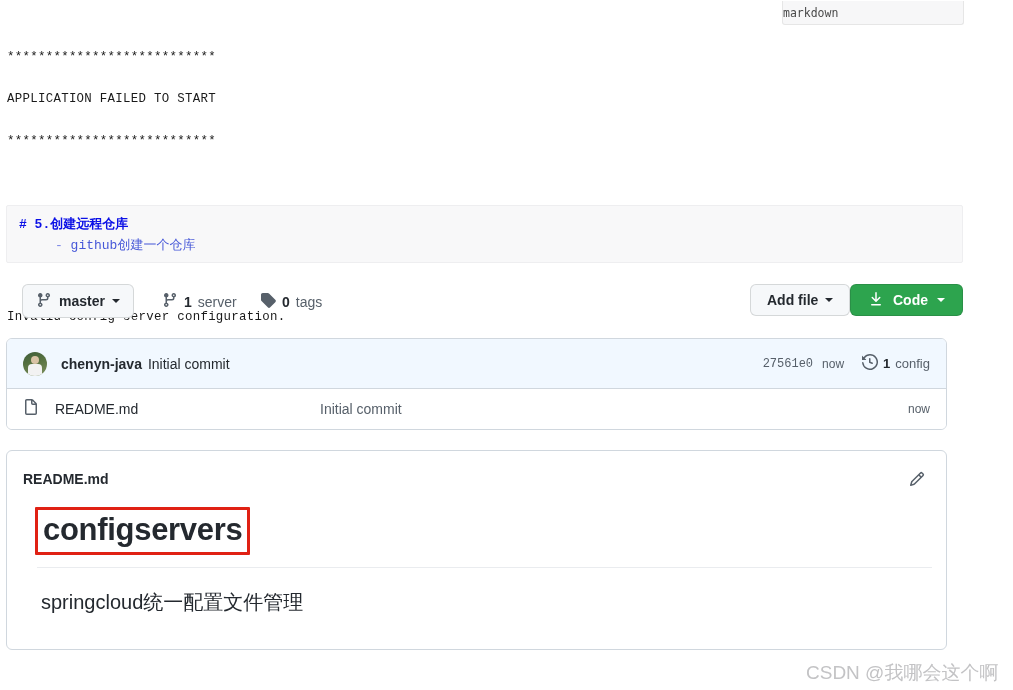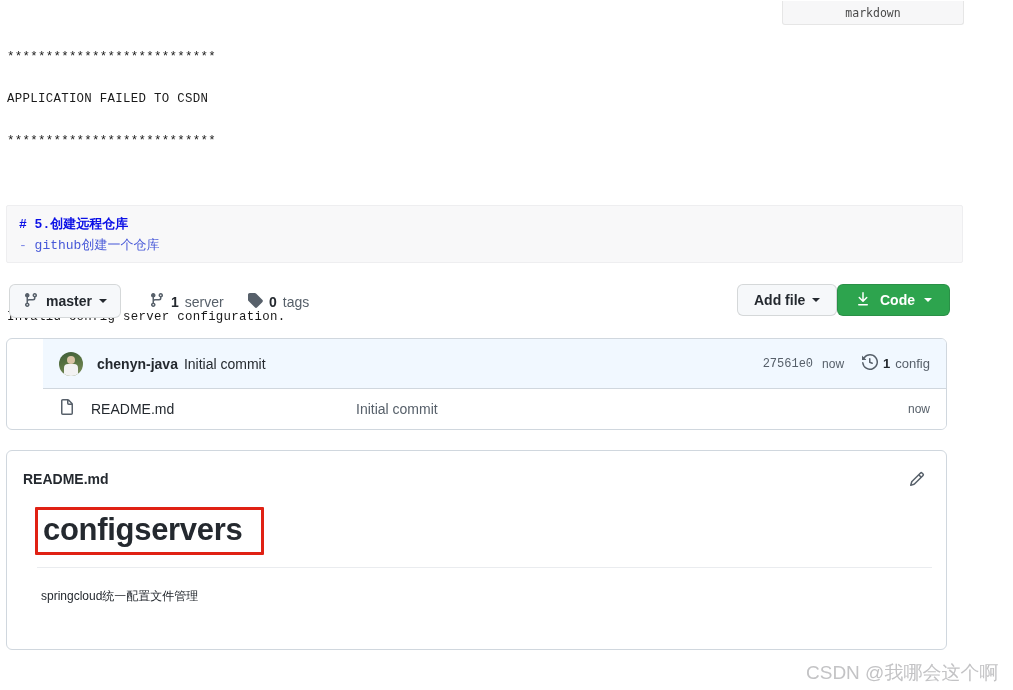--- a/index.html
+++ b/index.html
@@ -23,21 +23,20 @@
     left: 782px;
     top: 1px;
     width: 182px;
     height: 24px;
     background: #f7f7f8;
     border: 1px solid #e6e6e6;
     border-top: none;
     border-radius: 0 0 3px 3px;
     display: flex;
     align-items: center;
-    justify-content: center;
     font-family: "DejaVu Sans Mono", monospace;
     font-size: 11.5px;
     color: #4a4a4a;
     box-sizing: border-box;
   }
 
   
   .console {
     position: absolute;
     left: 7px;
@@ -69,27 +68,27 @@
     background: #f8f8f9;
     border: 1px solid #eeeef0;
     border-radius: 2px;
     box-sizing: border-box;
     padding: 8px 0 12px 12px;
     font-family: "Liberation Mono", "DejaVu Sans Mono", monospace;
     font-size: 13px;
     line-height: 21px;
   }
   .code-h1 { color: #0b10e6; font-weight: bold; }
-  .code-li { color: #4758d8; }
+  .code-li { color: #4758d8; margin-left: 36px; }
   .code-li .dash { color: #7a86e6; }
 
   
   .repo-toolbar {
     position: absolute;
-    left: 9px;
+    left: 22px;
     top: 284px;
     width: 941px;
     height: 34px;
   }
   .branch-btn {
     position: absolute;
     left: 0; top: 0;
     height: 34px;
     display: flex;
     align-items: center;
@@ -158,21 +157,20 @@
   .file-table {
     position: absolute;
     left: 6px;
     top: 338px;
     width: 941px;
     border: 1px solid #d0d7de;
     border-radius: 6px;
     box-sizing: border-box;
     overflow: hidden;
     background: #ffffff;
-    padding-left: 36px;
   }
   .commit-row {
     display: flex;
     align-items: center;
     height: 50px;
     background: #f1f8ff;
     border-bottom: 1px solid #d0d7de;
     padding: 0 16px;
     box-sizing: border-box;
   }
@@ -300,40 +298,40 @@
   .readme-body {
     padding: 0 16px;
   }
   .readme-h1 {
     display: inline-block;
     font-size: 31px;
     font-weight: bold;
     color: #24292f;
     line-height: 1.15;
     margin: 0 0 0 13px;
-    padding: 2px 19px 4px 5px;
+    padding: 2px 5px 4px 5px;
     letter-spacing: -0.3px;
   }
   .hl-box {
     display: inline-block;
     border: 3px solid #e02114;
     border-radius: 1px;
     margin-left: 12px;
     padding: 0;
   }
   .hl-box .readme-h1 { margin-left: 0; }
   .readme-hr {
     height: 1px;
     background: #eaecef;
     margin: 12px 0 0 14px;
     width: 895px;
   }
   .readme-p {
     margin: 19px 0 0 18px;
-    font-size: 12px;
+    font-size: 20px;
     color: #24292f;
     line-height: 1.5;
   }
 
   
   .watermark {
     position: absolute;
     left: 806px;
     top: 660px;
     font-size: 19px;
@@ -344,21 +342,21 @@
 </style>
 </head>
 <body>
 
 <div class="md-tab">
   <span>markdown</span>
 </div>
 
 <div class="console">
   <div class="ln">***************************</div>
-  <div class="ln">APPLICATION FAILED TO CSDN</div>
+  <div class="ln">APPLICATION FAILED TO START</div>
   <div class="ln">***************************</div>
   <div class="gap"></div>
   <div class="ln">Description:</div>
   <div class="gap"></div>
   <div class="ln">Invalid config server configuration.</div>
   <div class="gap"></div>
   <div class="ln">Action:</div>
   <div class="gap"></div>
   <div class="ln nowrap">If you are using the git profile, you need to set a Git URI in your configuration.  If you are using a na</div>
 </div>

